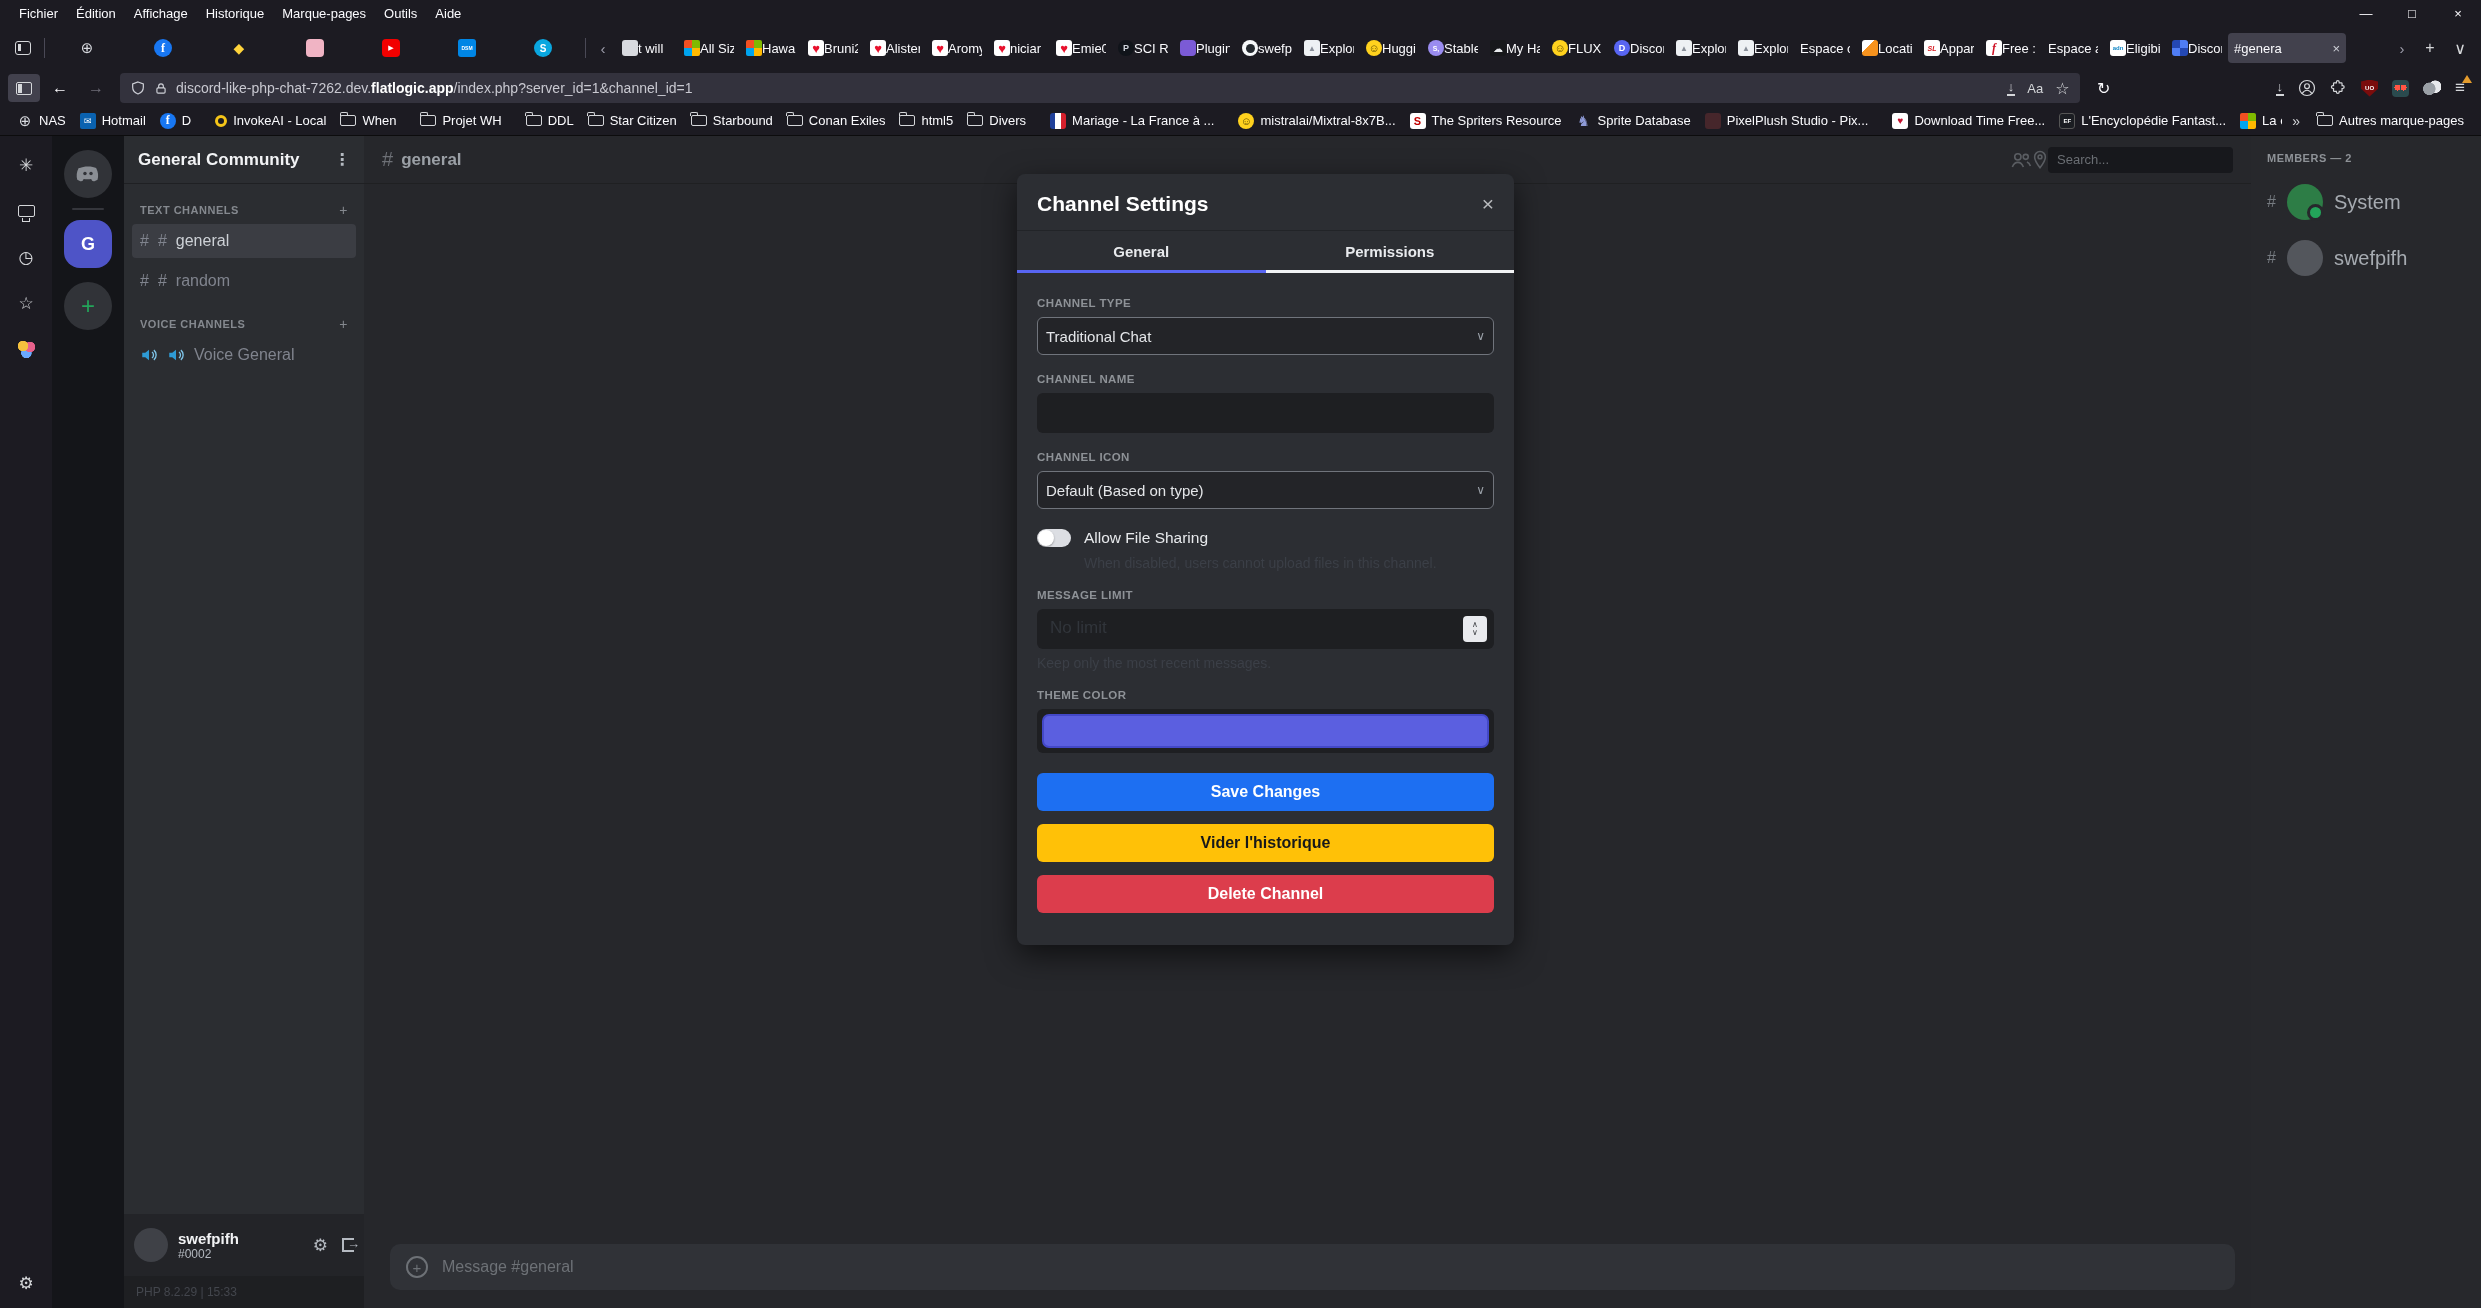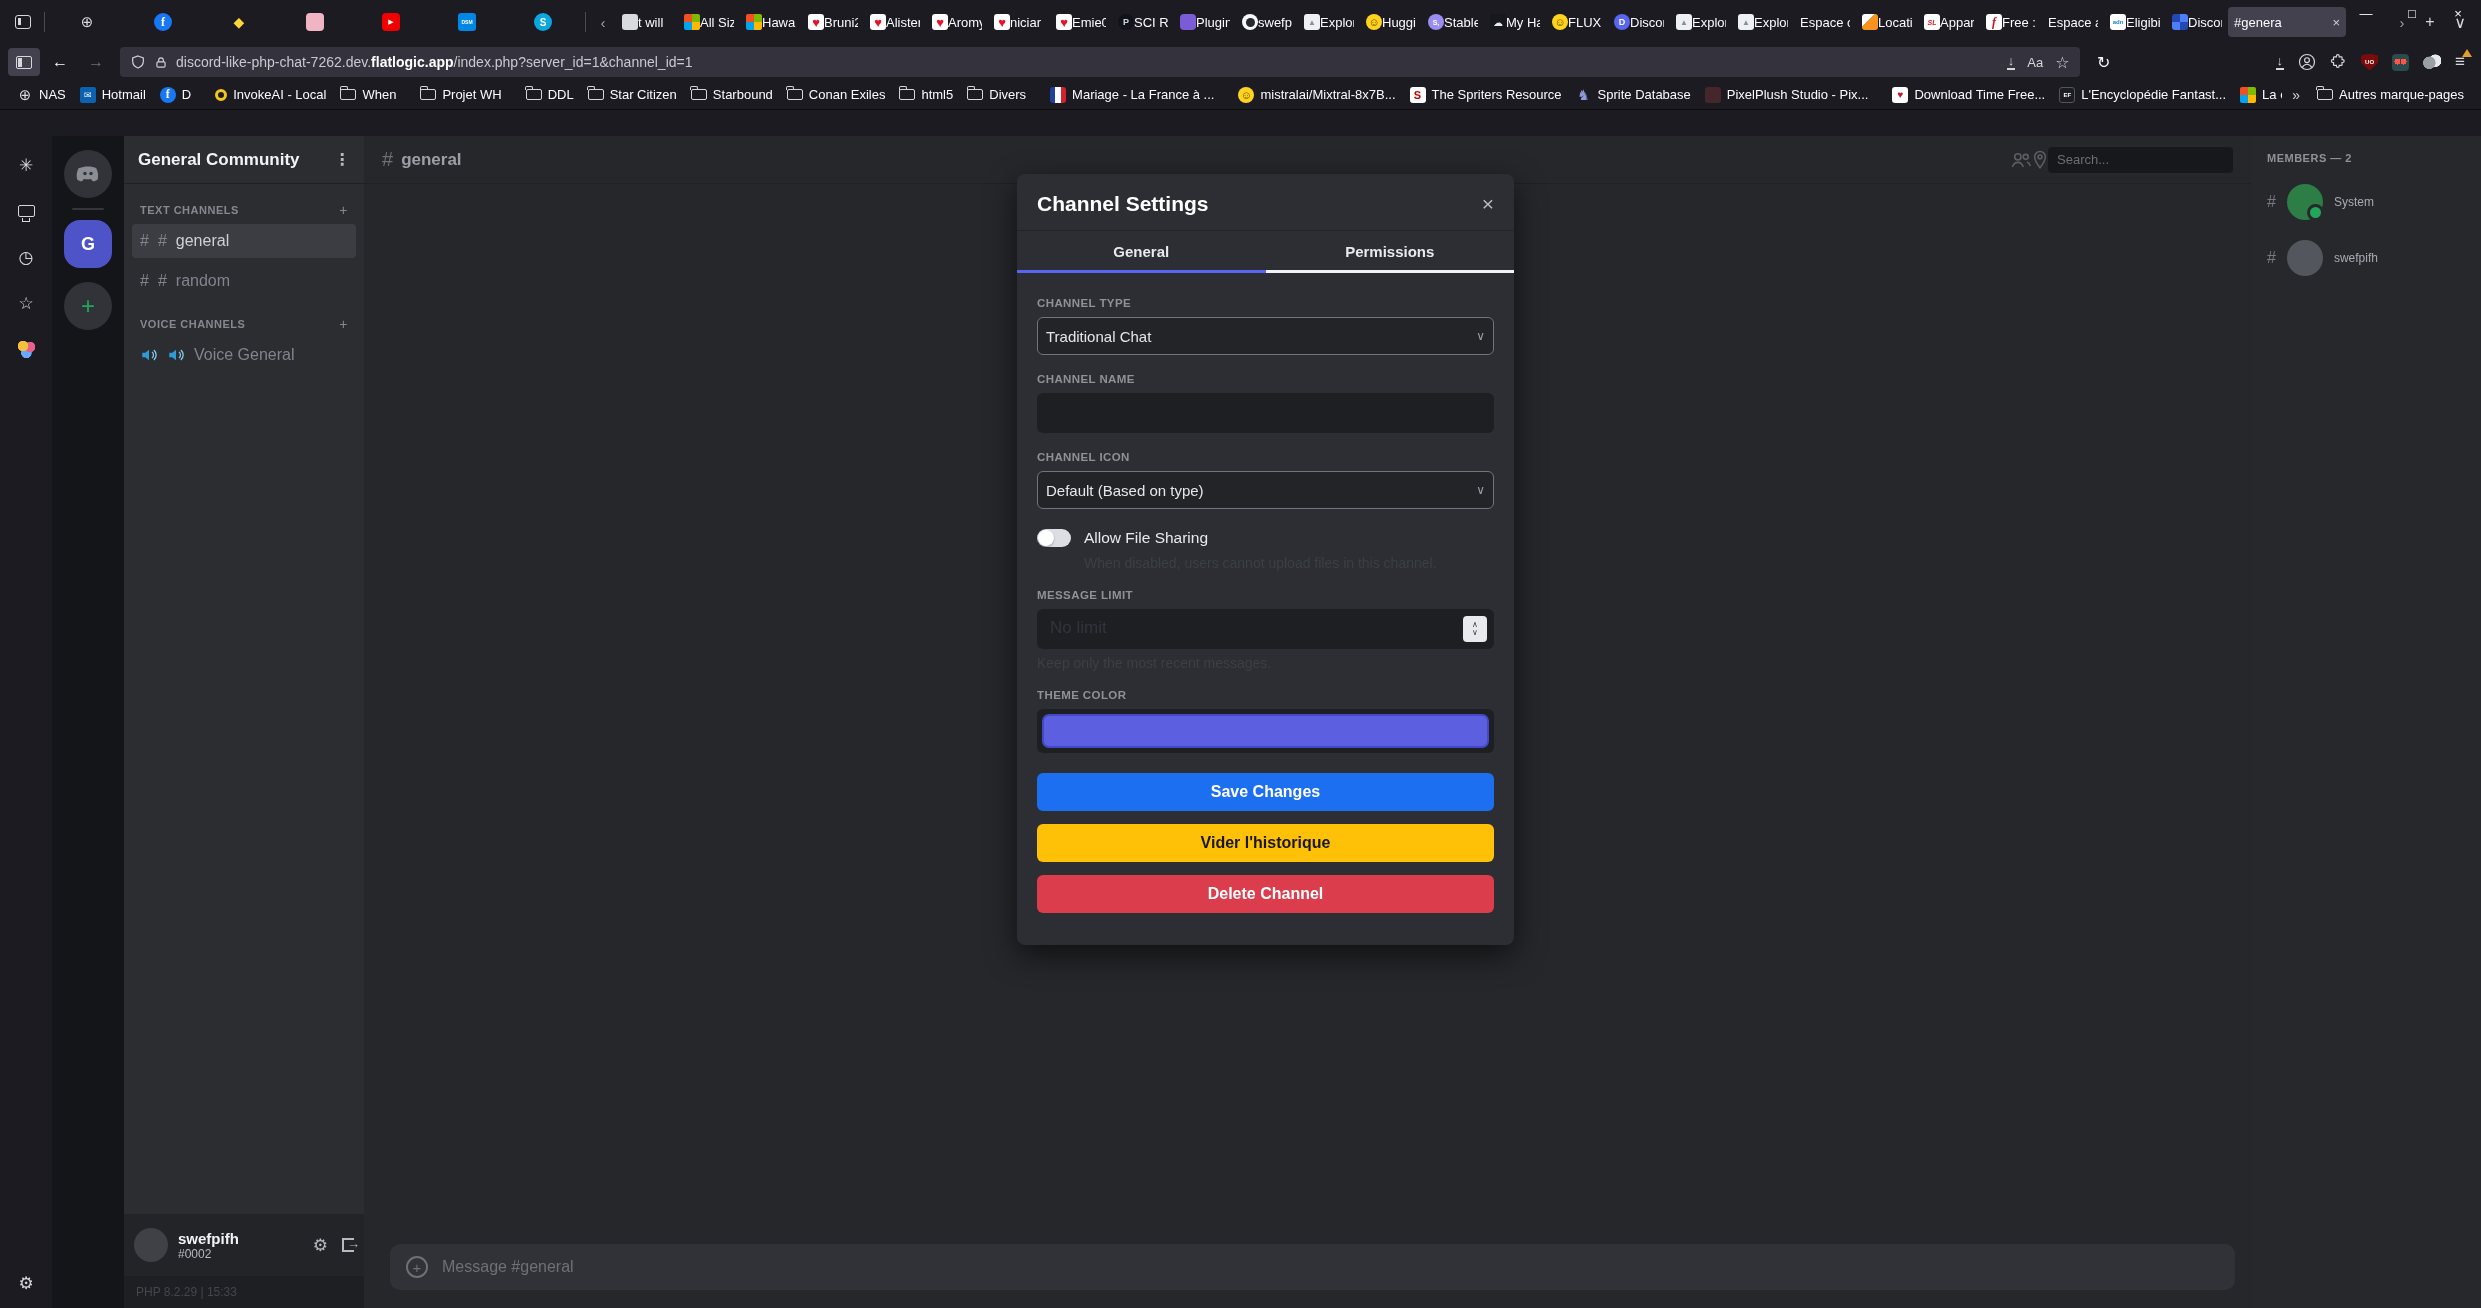--- a/index.html
+++ b/index.html
@@ -141,21 +141,21 @@
   .msg-placeholder{font-size:16px;color:#6d7176}
 
   .members{width:230px;background:#27282c;padding-top:16px;flex:none}
   .members-title{font-size:11px;font-weight:bold;letter-spacing:.5px;color:#8e9297;padding-left:16px}
   .member-row{display:flex;align-items:center;gap:11px;padding-left:16px;margin-top:20px}
   .member-prefix{color:#767b81;font-size:16px}
   .mav{width:36px;height:36px;border-radius:50%;position:relative;flex:none}
   .mav.green{background:#2d7d46}
   .mav.gray{background:#53565c}
   .mav.online::after{content:"";position:absolute;right:-1px;bottom:-1px;width:11px;height:11px;background:#23a55a;border-radius:50%;border:3px solid #27282c}
-  .member-name{font-size:12px;color:#a6abb1}
+  .member-name{font-size:20px;color:#a6abb1}
 
   
   .modal{position:absolute;left:1017px;top:174px;width:497px;height:771px;background:#2c2e33;border-radius:8px;box-shadow:0 10px 30px rgba(0,0,0,.6);z-index:40;display:flex;flex-direction:column}
   .modal-header{display:flex;align-items:center;padding:18px 20px 14px;border-bottom:1px solid #222428}
   .modal-title{font-size:21px;font-weight:bold;color:#fff}
   .modal-close{margin-left:auto;font-size:21px;color:#b9bbbe}
   .modal-tabs{display:flex}
   .modal-tab{flex:1;text-align:center;padding:12px 0 10px;font-size:15px;font-weight:bold;color:#e8eaed;border-bottom:3px solid #f2f3f5}
   .modal-tab.active{border-bottom-color:#5865f2}
   .modal-body{padding:6px 20px 20px;overflow:hidden}
@@ -179,20 +179,30 @@
   .mbtn.clear{background:#ffc107;color:#17181a}
   .mbtn.delete{background:#dc3d4c;color:#fff}
 
   svg{display:block}
 </style>
 </head>
 <body>
 
 <div class="screen">
 
+  <div class="menubar">
+
+  <span class="menu-item">Fichier</span>
+      <span class="menu-item">Édition</span>
+      <span class="menu-item">Affichage</span>
+      <span class="menu-item">Historique</span>
+      <span class="menu-item">Marque-pages</span>
+      <span class="menu-item">Outils</span>
+      <span class="menu-item">Aide</span>
+    </div>
   <div class="win-controls">
     <span class="win-btn">—</span>
     <span class="win-btn">□</span>
     <span class="win-btn">×</span>
   </div>
 
   <div class="tabbar">
     <span class="fxview">
         <span class="fxview-glyph"></span>
       </span>

